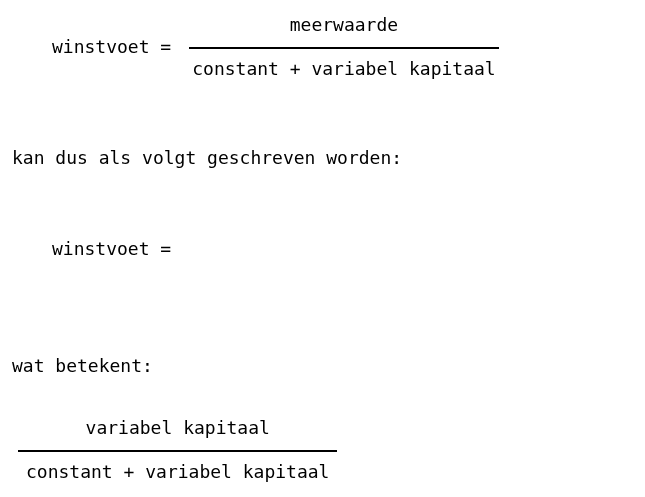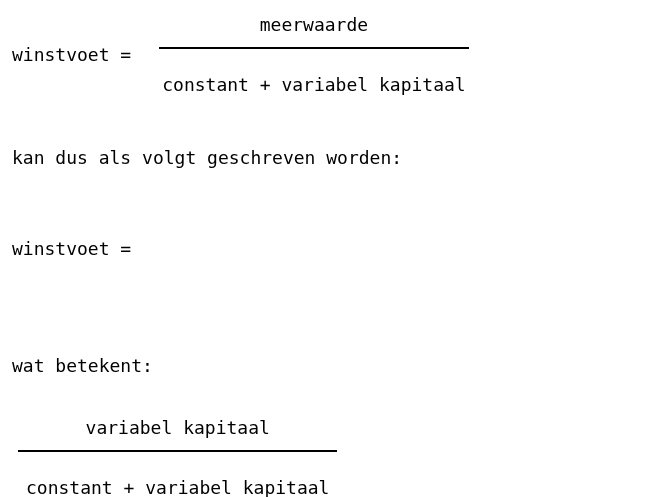--- a/index.html
+++ b/index.html
@@ -20,55 +20,56 @@
   .formula {
     position: absolute;
     left: 12px;
     display: flex;
     align-items: center;
     white-space: pre;
   }
   .lhs {
     line-height: 18px;
     white-space: pre;
+    margin-left: 40px;
   }
   .frac {
     display: inline-flex;
     flex-direction: column;
     align-items: center;
   }
   .frac .num,
   .frac .den {
     line-height: 18px;
     white-space: pre;
     padding-left: 3px;
     padding-right: 3px;
   }
   .frac .num { padding-bottom: 13px; }
-  .frac .den { padding-top: 27px; }
+  .frac .den { padding-top: 11px; }
   .frac .bar {
     align-self: stretch;
     height: 2px;
     background: #000000;
   }
   
   .frac.wide .num,
   .frac.wide .den {
     padding-left: 8px;
     padding-right: 8px;
     text-align: right;
   }
   .textline {
     position: absolute;
     left: 12px;
     line-height: 18px;
     white-space: pre;
   }
   #formula1 { top: 16px; }
-  #formula1 .frac { margin-left: 28px; }
+  #formula1 .frac { margin-left: 18px; }
   #textline1 { top: 149px; }
   #formula2 { top: 240px; }
   #formula2 .frac { margin-left: 16px; }
   #textline2 { top: 357px; }
   #formula3 { top: 419px; }
   #formula3 .frac { margin-left: 6px; }
 </style>
 </head>
 <body>
 

